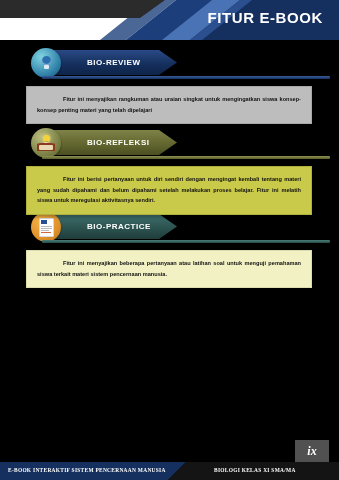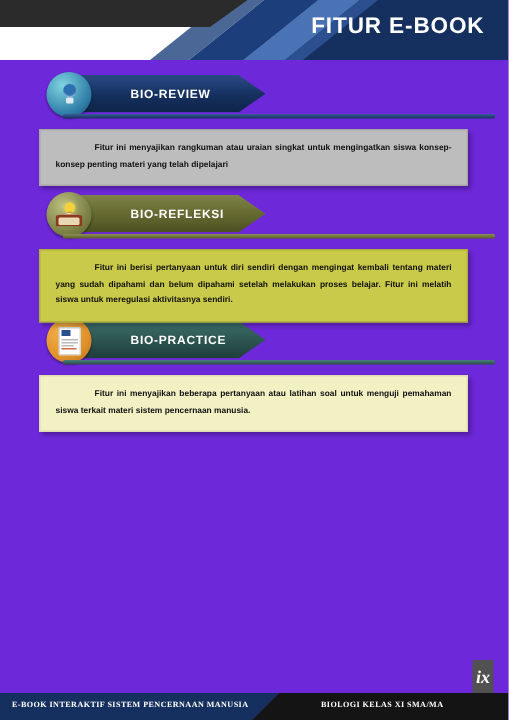--- a/index.html
+++ b/index.html
@@ -2,21 +2,21 @@
 <html><head>
 <meta charset="utf-8">
 <style>
   html,body{margin:0;padding:0;}
   body{
     width:339px;height:480px;
     background:#ffffff;
     font-family:"Liberation Sans", sans-serif;
     overflow:hidden;position:relative;
   }
-  .page{position:absolute;inset:0;width:339px;height:480px;background:#6d28d9;overflow:hidden;}
+  .page{position:absolute;inset:0;width:339px;height:480px;background:#000000;overflow:hidden;}
 
   
   .header{position:absolute;left:0;top:0;width:339px;height:40px;overflow:hidden;}
   .hdr-base{position:absolute;right:0;top:0;width:339px;height:40px;background:#fff;}
   .hdr-navy{
     position:absolute;left:0;top:0;width:339px;height:40px;
     background:#15305e;
     clip-path:polygon(100% 0,100% 100%,150px 100%,198px 0);
   }
   .hdr-black{
@@ -148,21 +148,21 @@
     color:#ffffff;font-size:5.4px;font-weight:bold;letter-spacing:.3px;
     font-family:"Liberation Serif", serif;
   }
   .ft-right-text{
     position:absolute;left:214px;top:5px;
     color:#ffffff;font-size:5.4px;font-weight:bold;letter-spacing:.3px;
     font-family:"Liberation Serif", serif;
   }
   .page-marker{
     position:absolute;right:10px;bottom:18px;
-    width:14px;height:22px;background:#515151;
+    width:34px;height:22px;background:#515151;
     display:flex;align-items:center;justify-content:center;
     color:#ffffff;font-size:12px;font-style:italic;font-weight:bold;
     font-family:"Liberation Serif", serif;
     margin-top:44px;
   }
 </style>
 </head>
 <body>
 
 <div class="page">

